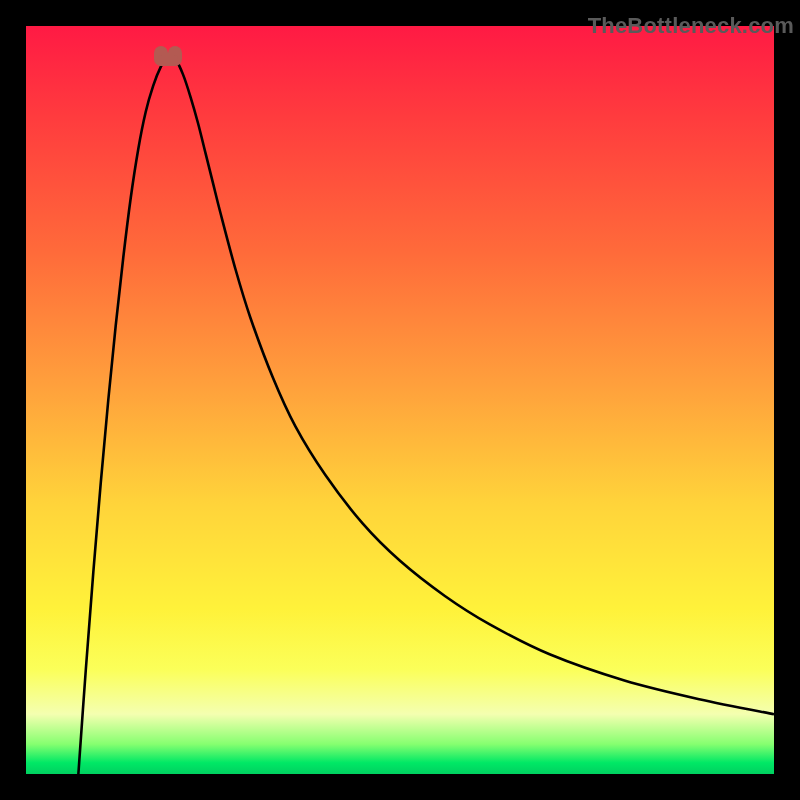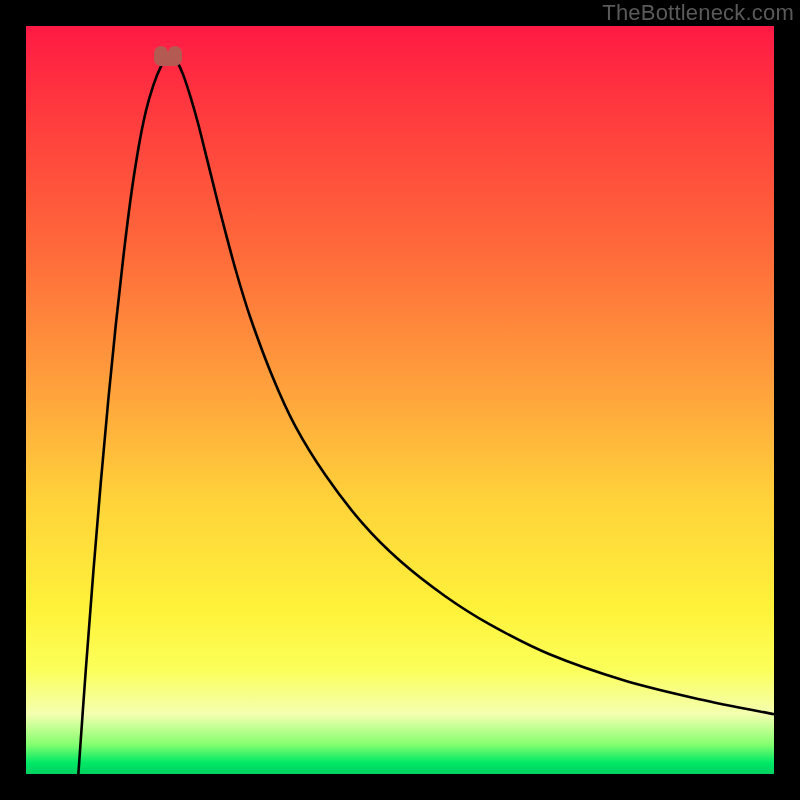--- a/index.html
+++ b/index.html
@@ -36,25 +36,25 @@
       #fff23a 78%,
       #fbff59 86%,
       #f4ffb0 92%,
       #86ff70 96%,
       #00e865 98.5%,
       #00d060 100%
     );
   }
   .watermark {
     position: absolute;
-    top: 0;
+    top: 13px;
     right: 6px;
     color: #5a5a5a;
     font-size: 22px;
-    font-weight: 400;
+    font-weight: 700;
     letter-spacing: 0.2px;
     user-select: none;
     text-align: right;
   }
   svg.curve {
     position: absolute;
     left: 0;
     top: 0;
     width: 748px;
     height: 748px;

